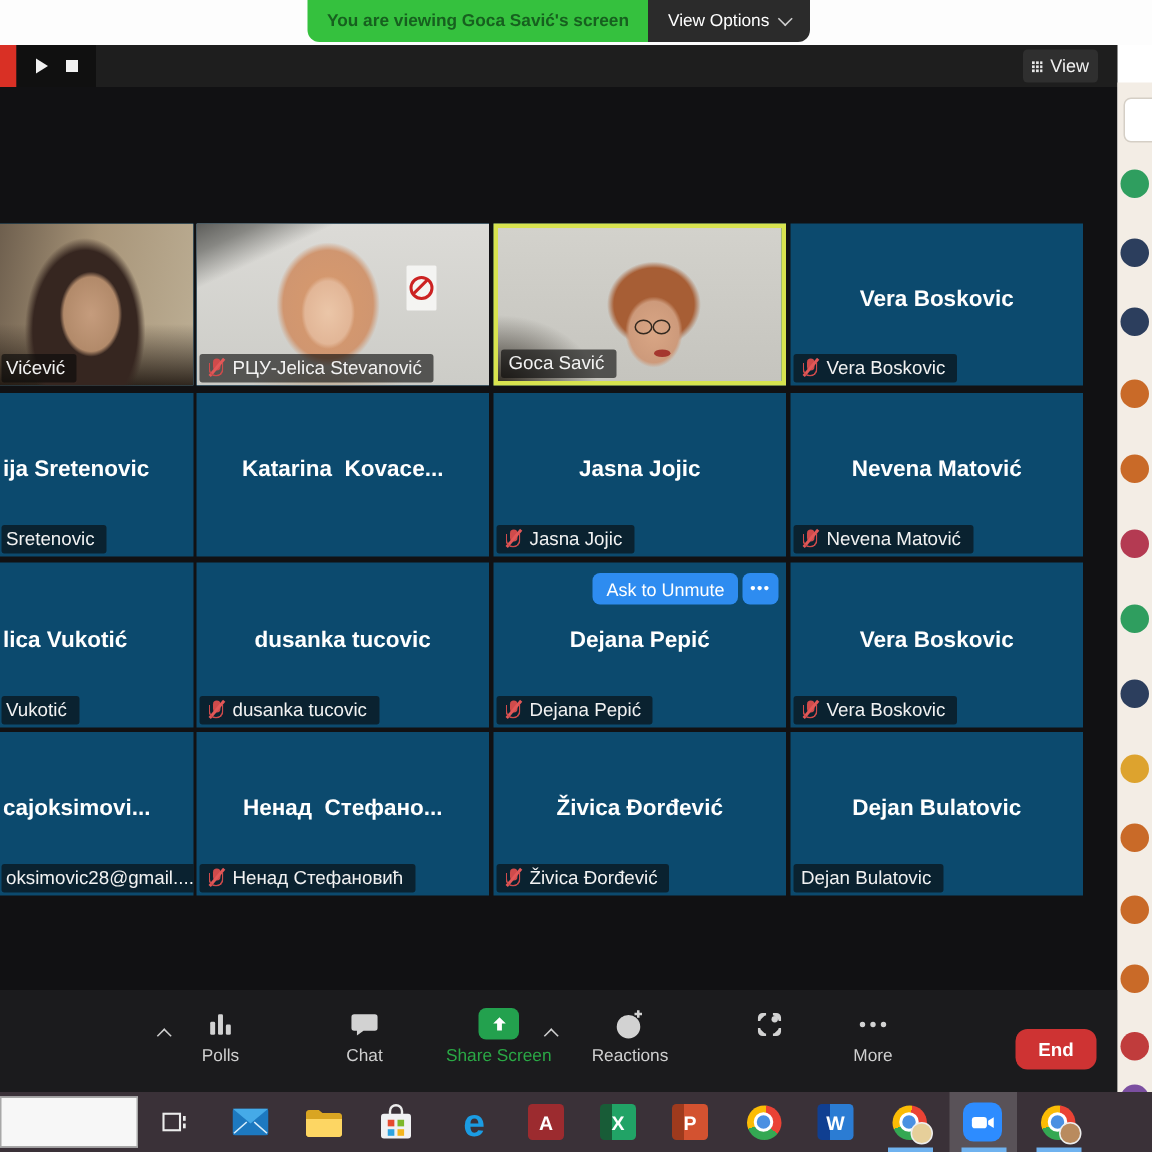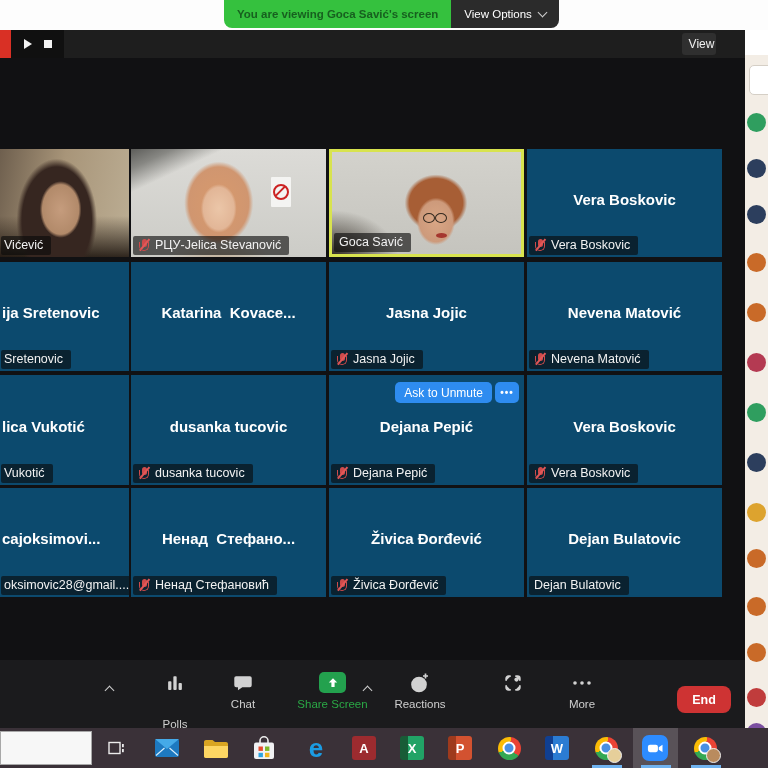--- a/index.html
+++ b/index.html
@@ -6,35 +6,35 @@
     font-family:"Liberation Sans","DejaVu Sans",sans-serif;background:#fff;}
   .screen{position:relative;width:768px;height:768px;background:#fff;}
 
   
   .stage-bg{position:absolute;left:0;top:58px;width:745px;height:670px;background:#111113;}
 
   
   .top-strip{position:absolute;left:0;top:0;width:768px;height:30px;background:#fdfdfd;}
   .banner-wrap{position:absolute;left:205px;top:0;height:28px;display:flex;z-index:5;}
   .share-banner{background:#35c13e;color:#17601f;font-weight:bold;font-size:11.5px;
-    display:flex;align-items:center;padding:0 13px;border-radius:0 0 0 8px;margin-left:19px;}
+    display:flex;align-items:center;padding:0 13px;border-radius:0 0 0 8px;}
   .view-options{background:#2b2b2b;color:#fff;font-weight:normal;font-size:11.5px;
     display:flex;align-items:center;gap:7px;padding:0 13px;border-radius:0 0 8px 0;cursor:pointer;}
   .chev{width:6px;height:6px;border-right:1.7px solid #cfcfcf;border-bottom:1.7px solid #cfcfcf;display:inline-block;}
   .chev.down{transform:rotate(45deg);margin-top:-3px;}
   .chev.up{transform:rotate(-135deg);margin-top:4px;}
 
   
   .titlebar{position:absolute;left:0;top:30px;width:745px;height:28px;background:#1e1e1e;}
   .rec-red{position:absolute;left:0;top:0;width:11px;height:28px;background:#d93025;}
   .rec-box{position:absolute;left:11px;top:0;width:53px;height:28px;background:#101010;
     display:flex;align-items:center;justify-content:center;gap:12px;}
   .play-tri{width:0;height:0;border-left:8px solid #f2f2f2;border-top:5px solid transparent;border-bottom:5px solid transparent;}
   .stop-sq{width:8px;height:8px;background:#f2f2f2;}
-  .view-btn{position:absolute;left:682px;top:3px;width:34px;height:22px;background:#2f2f2f;border:none;
+  .view-btn{position:absolute;left:682px;top:3px;width:50px;height:22px;background:#2f2f2f;border:none;
     border-radius:3px;color:#f0f0f0;font-size:12px;display:flex;align-items:center;justify-content:center;gap:5px;cursor:pointer;
     font-family:inherit;}
 
   
   .tile{position:absolute;background:#0c4a6e;box-sizing:border-box;overflow:hidden;}
   .c0{left:0;width:129px}.c1{left:131px;width:195px}.c2{left:329px;width:195px}.c3{left:527px;width:195px}
   .r0{top:149px;height:108px}.r1{top:262px;height:109px}.r2{top:375px;height:110px}.r3{top:488px;height:109px}
   .tile.active{border:3px solid #d8e34f;box-shadow:inset 0 0 0 2px #8fc455;}
   .cname{position:absolute;inset:0;display:flex;align-items:center;justify-content:center;
     color:#fff;font-weight:bold;font-size:15px;padding-bottom:8px;white-space:pre;}
@@ -254,21 +254,21 @@
   <div class="tile c3 r3">
     <div class="cname">Dejan Bulatovic</div>
     <div class="nlabel">
         <span>Dejan Bulatovic</span>
       </div>
   </div>
 
   <div class="toolbar">
     <span class="chev up tb-chev" style="left:106px;"></span>
 
-    <div class="tb-item" style="left:140px;width:70px;gap:20px;">
+    <div class="tb-item" style="left:112px;width:70px;">
       <div class="ic">
           <svg width="22" height="22" viewBox="0 0 24 24">
             <rect x="4.5" y="10" width="3.6" height="9.5" rx="1"></rect>
             <rect x="10.2" y="4.5" width="3.6" height="15" rx="1"></rect>
             <rect x="15.9" y="12" width="3.6" height="7.5" rx="1"></rect>
           </svg>
         </div>
       <div class="lb">Polls</div>
     </div>
 

